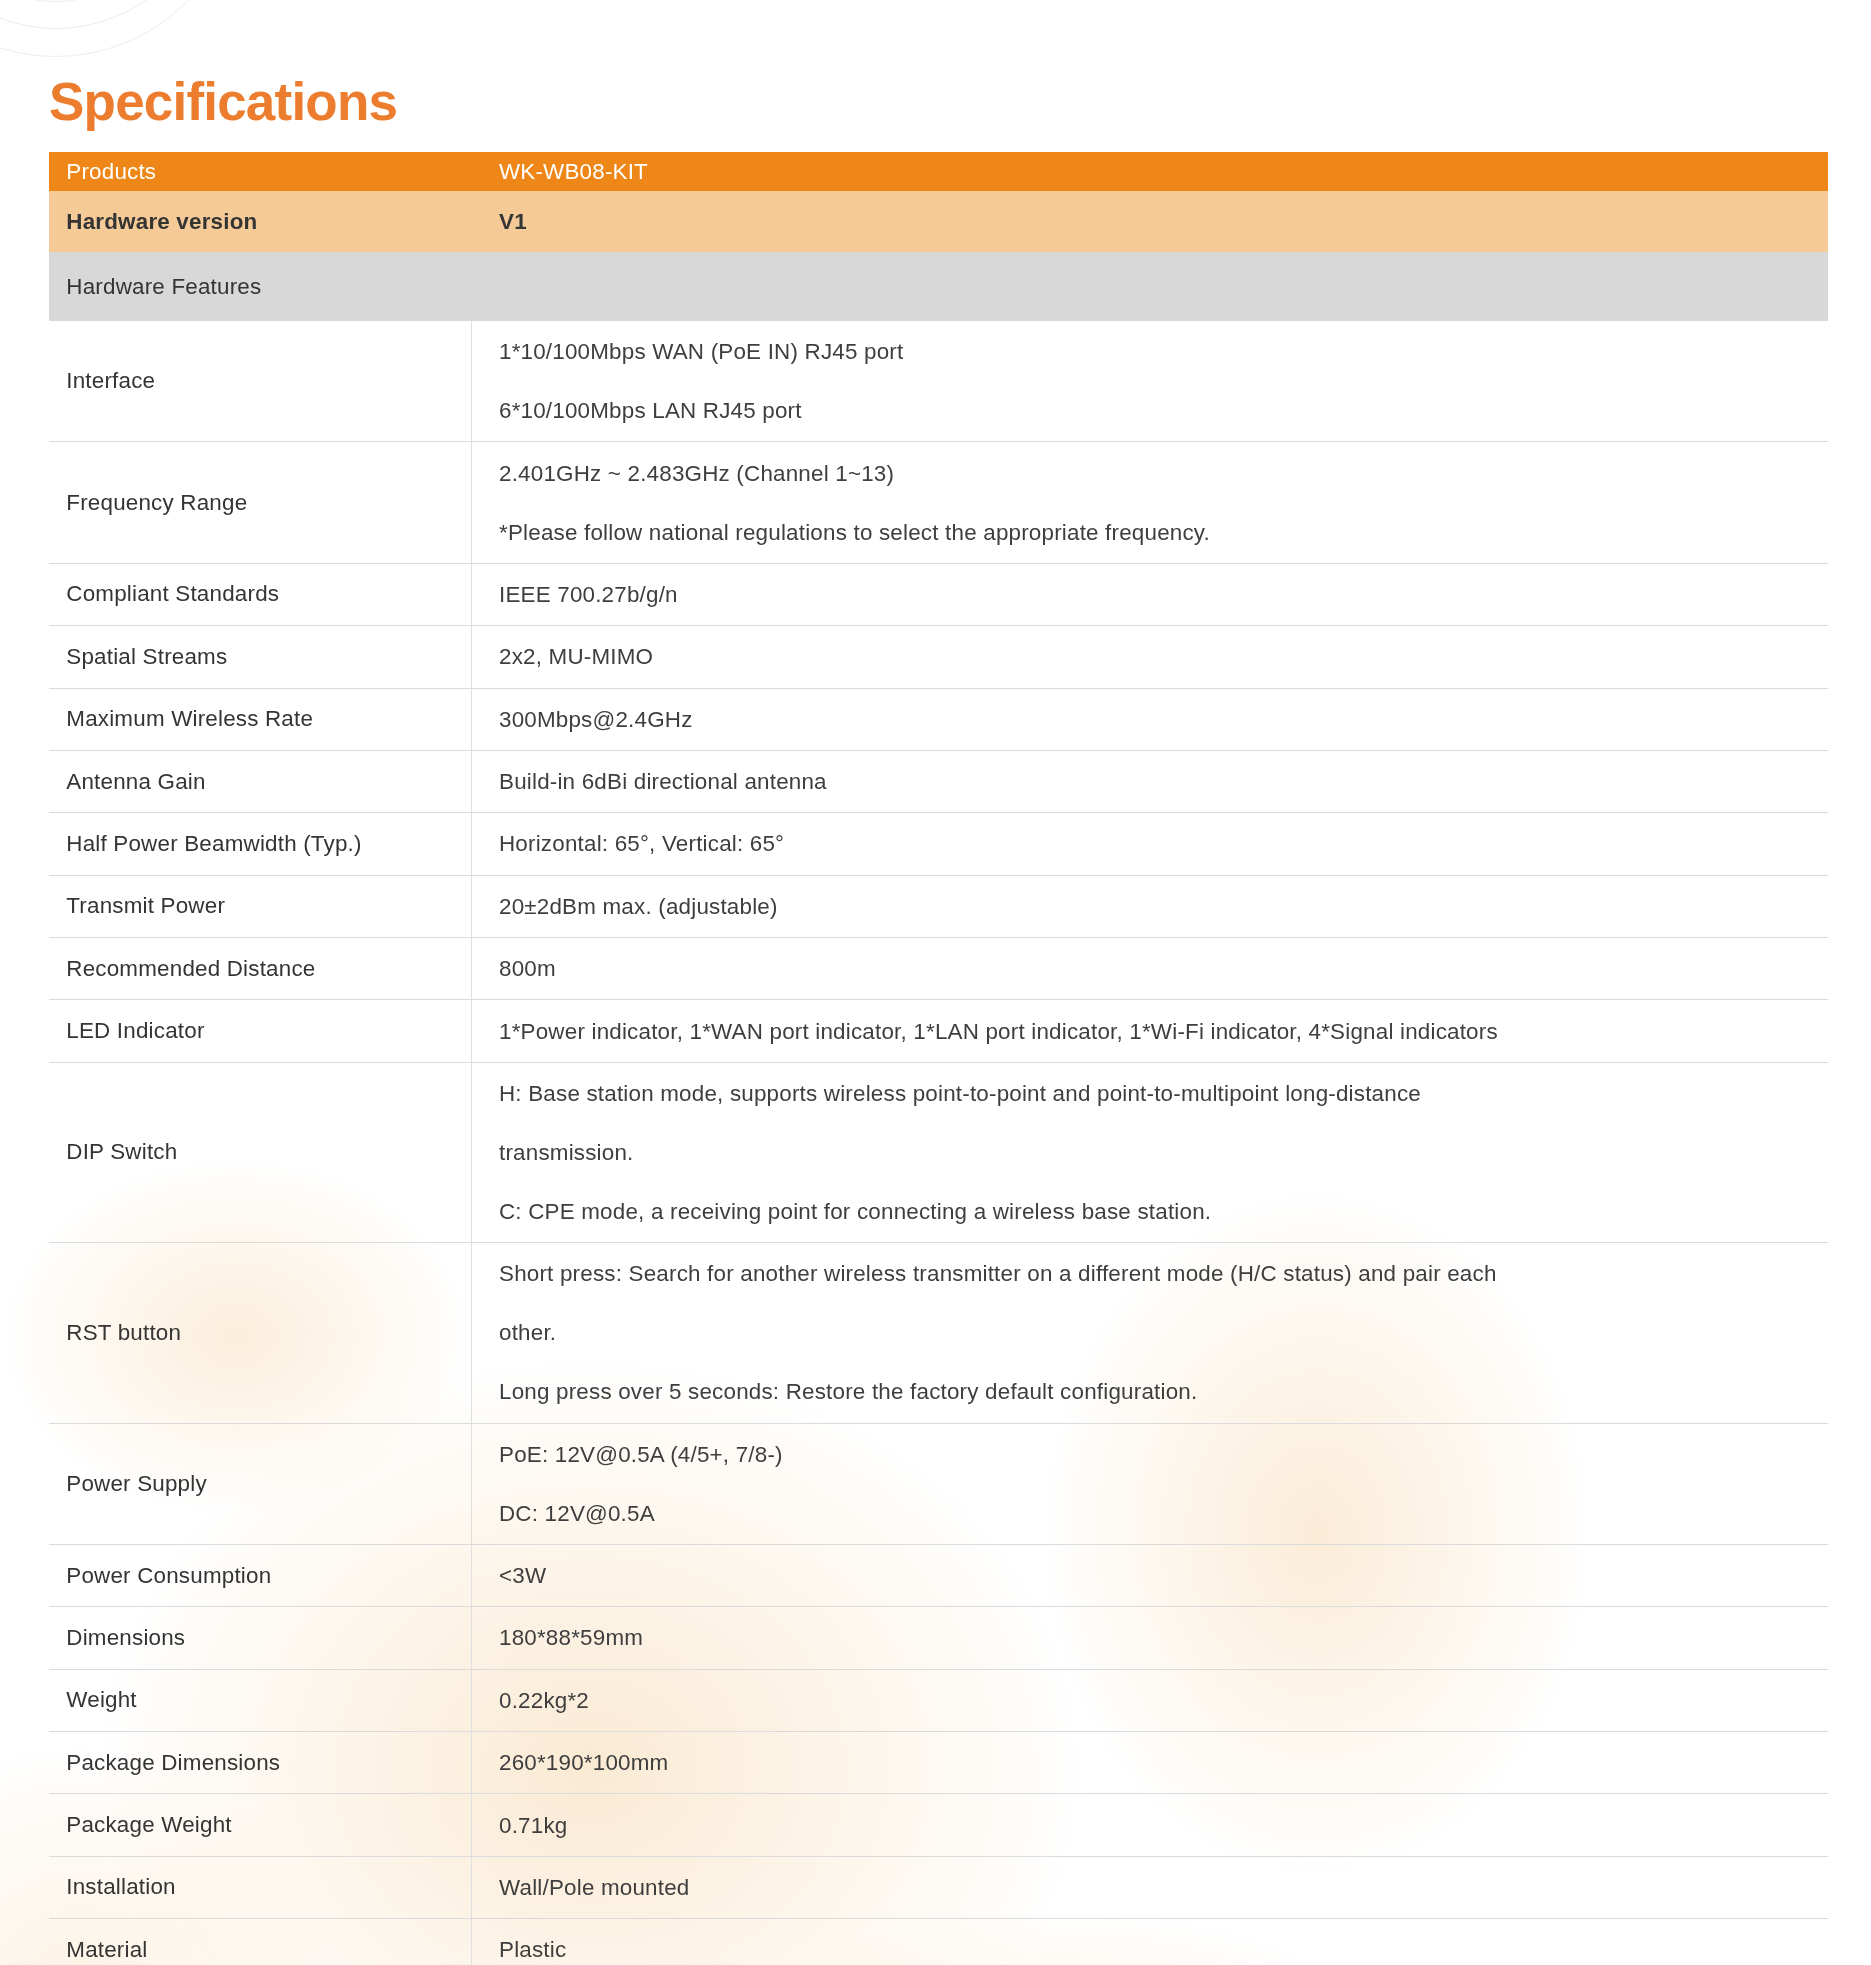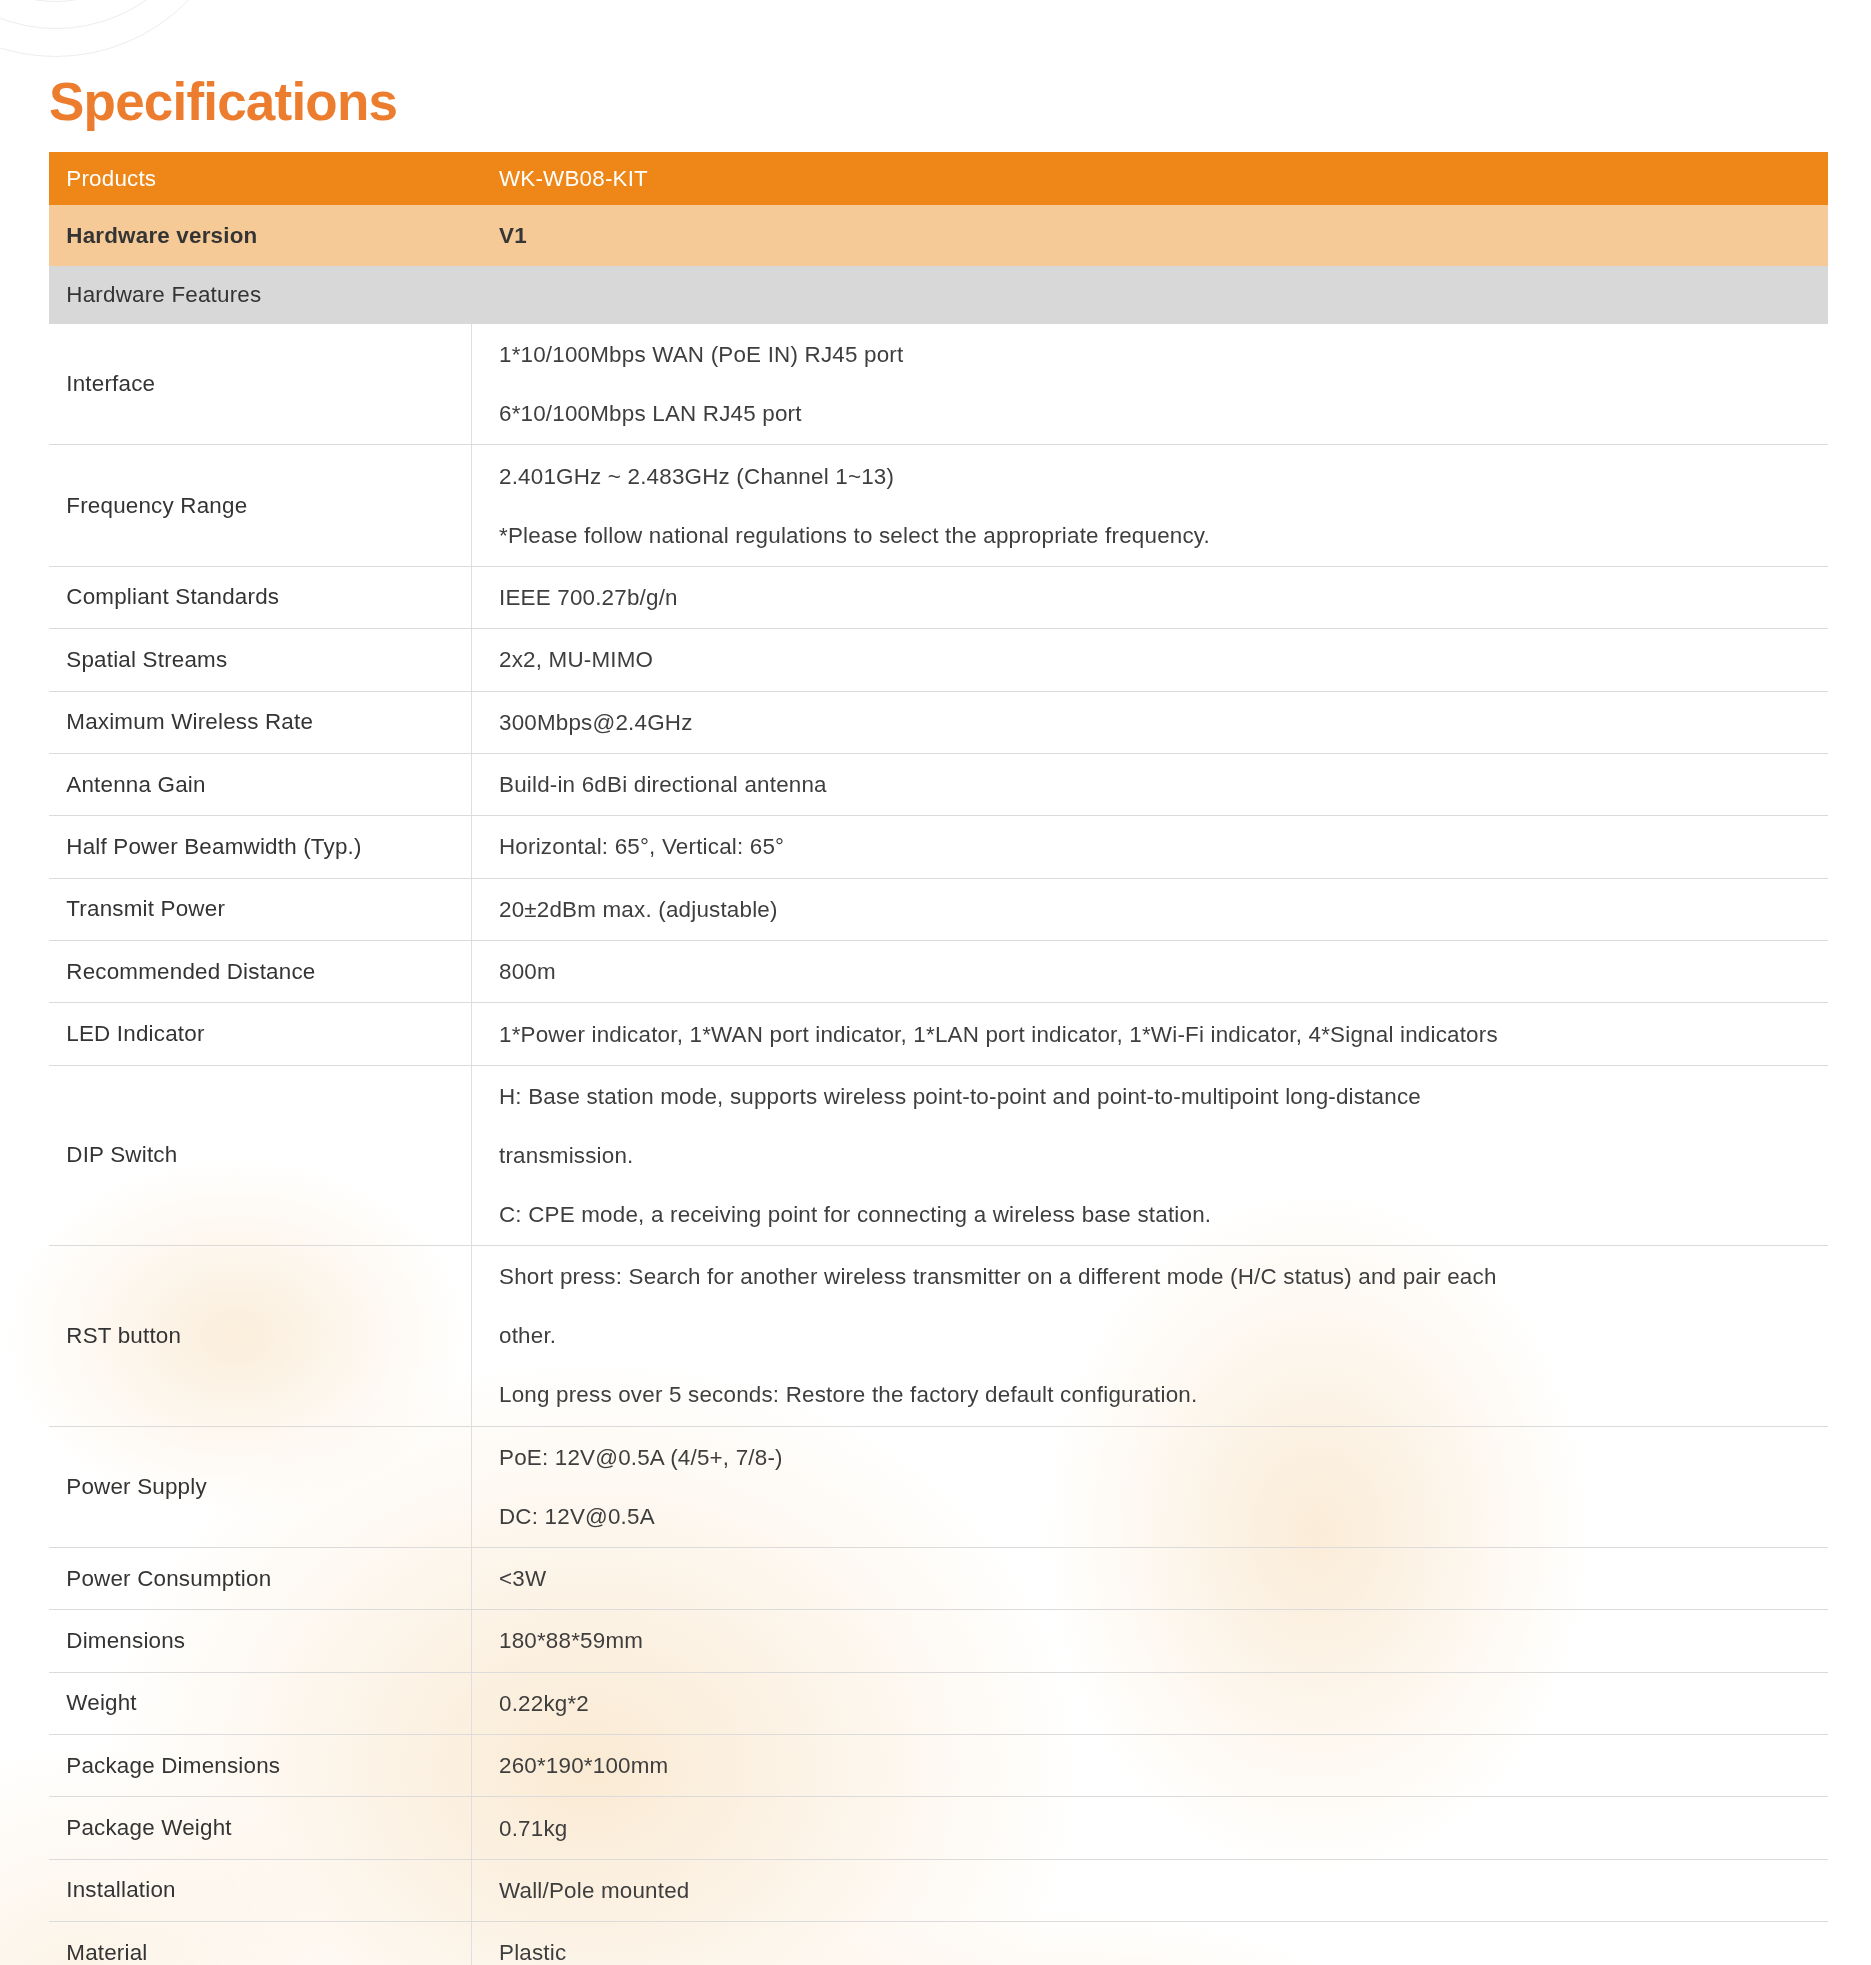--- a/index.html
+++ b/index.html
@@ -55,23 +55,23 @@
 
   .spec-table { width: 1779px; }
 
   .row {
     display: flex;
     box-sizing: border-box;
     font-size: 22.4px;
     color: #3E3E3E;
     letter-spacing: 0.2px;
   }
-  .row.header    { height: 53px; background: #EE8717; color: #FFFFFF; }
+  .row.header    { height: 39px; background: #EE8717; color: #FFFFFF; }
   .row.subheader { height: 61px; background: #F6CA97; color: #363636; font-weight: bold; }
-  .row.section   { height: 58px; background: #D8D8D8; color: #363636; }
+  .row.section   { height: 69px; background: #D8D8D8; color: #363636; }
   .row.spec {
     min-height: 61px;
     background: transparent;
     border-bottom: 1.2px solid #DBDBDB;
   }
 
   .c1 {
     flex: 0 0 423px;
     box-sizing: border-box;
     padding-left: 17.3px;

